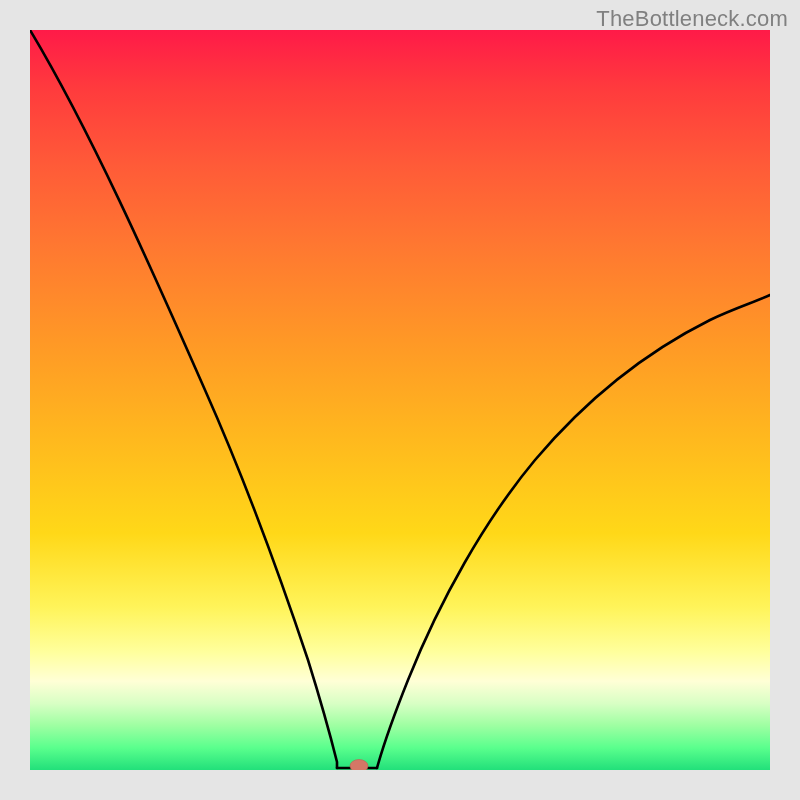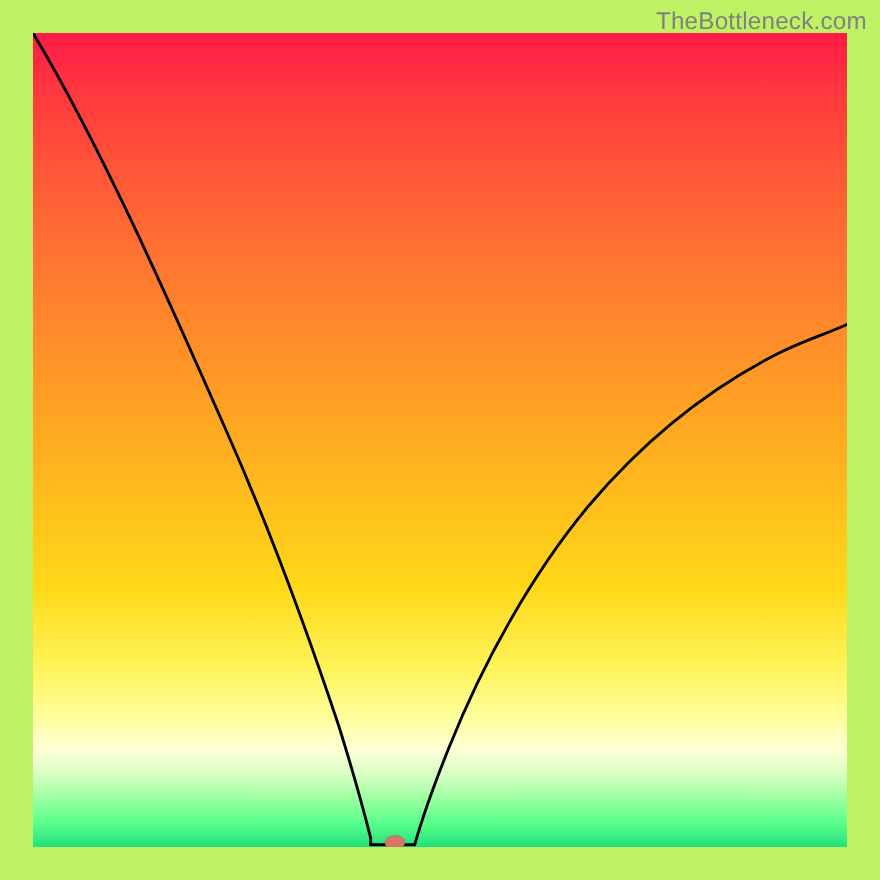--- a/index.html
+++ b/index.html
@@ -10,21 +10,21 @@
     overflow: hidden;
     background: #000;
     font-family: Arial, Helvetica, sans-serif;
   }
   .frame {
     position: absolute;
     top: 0;
     left: 0;
     width: 800px;
     height: 800px;
-    background: #bef264;
+    background: #e5e5e5;
   }
   .plot-area {
     position: absolute;
     top: 30px;
     left: 30px;
     width: 740px;
     height: 740px;
     overflow: hidden;
   }
   .gradient-bg {

